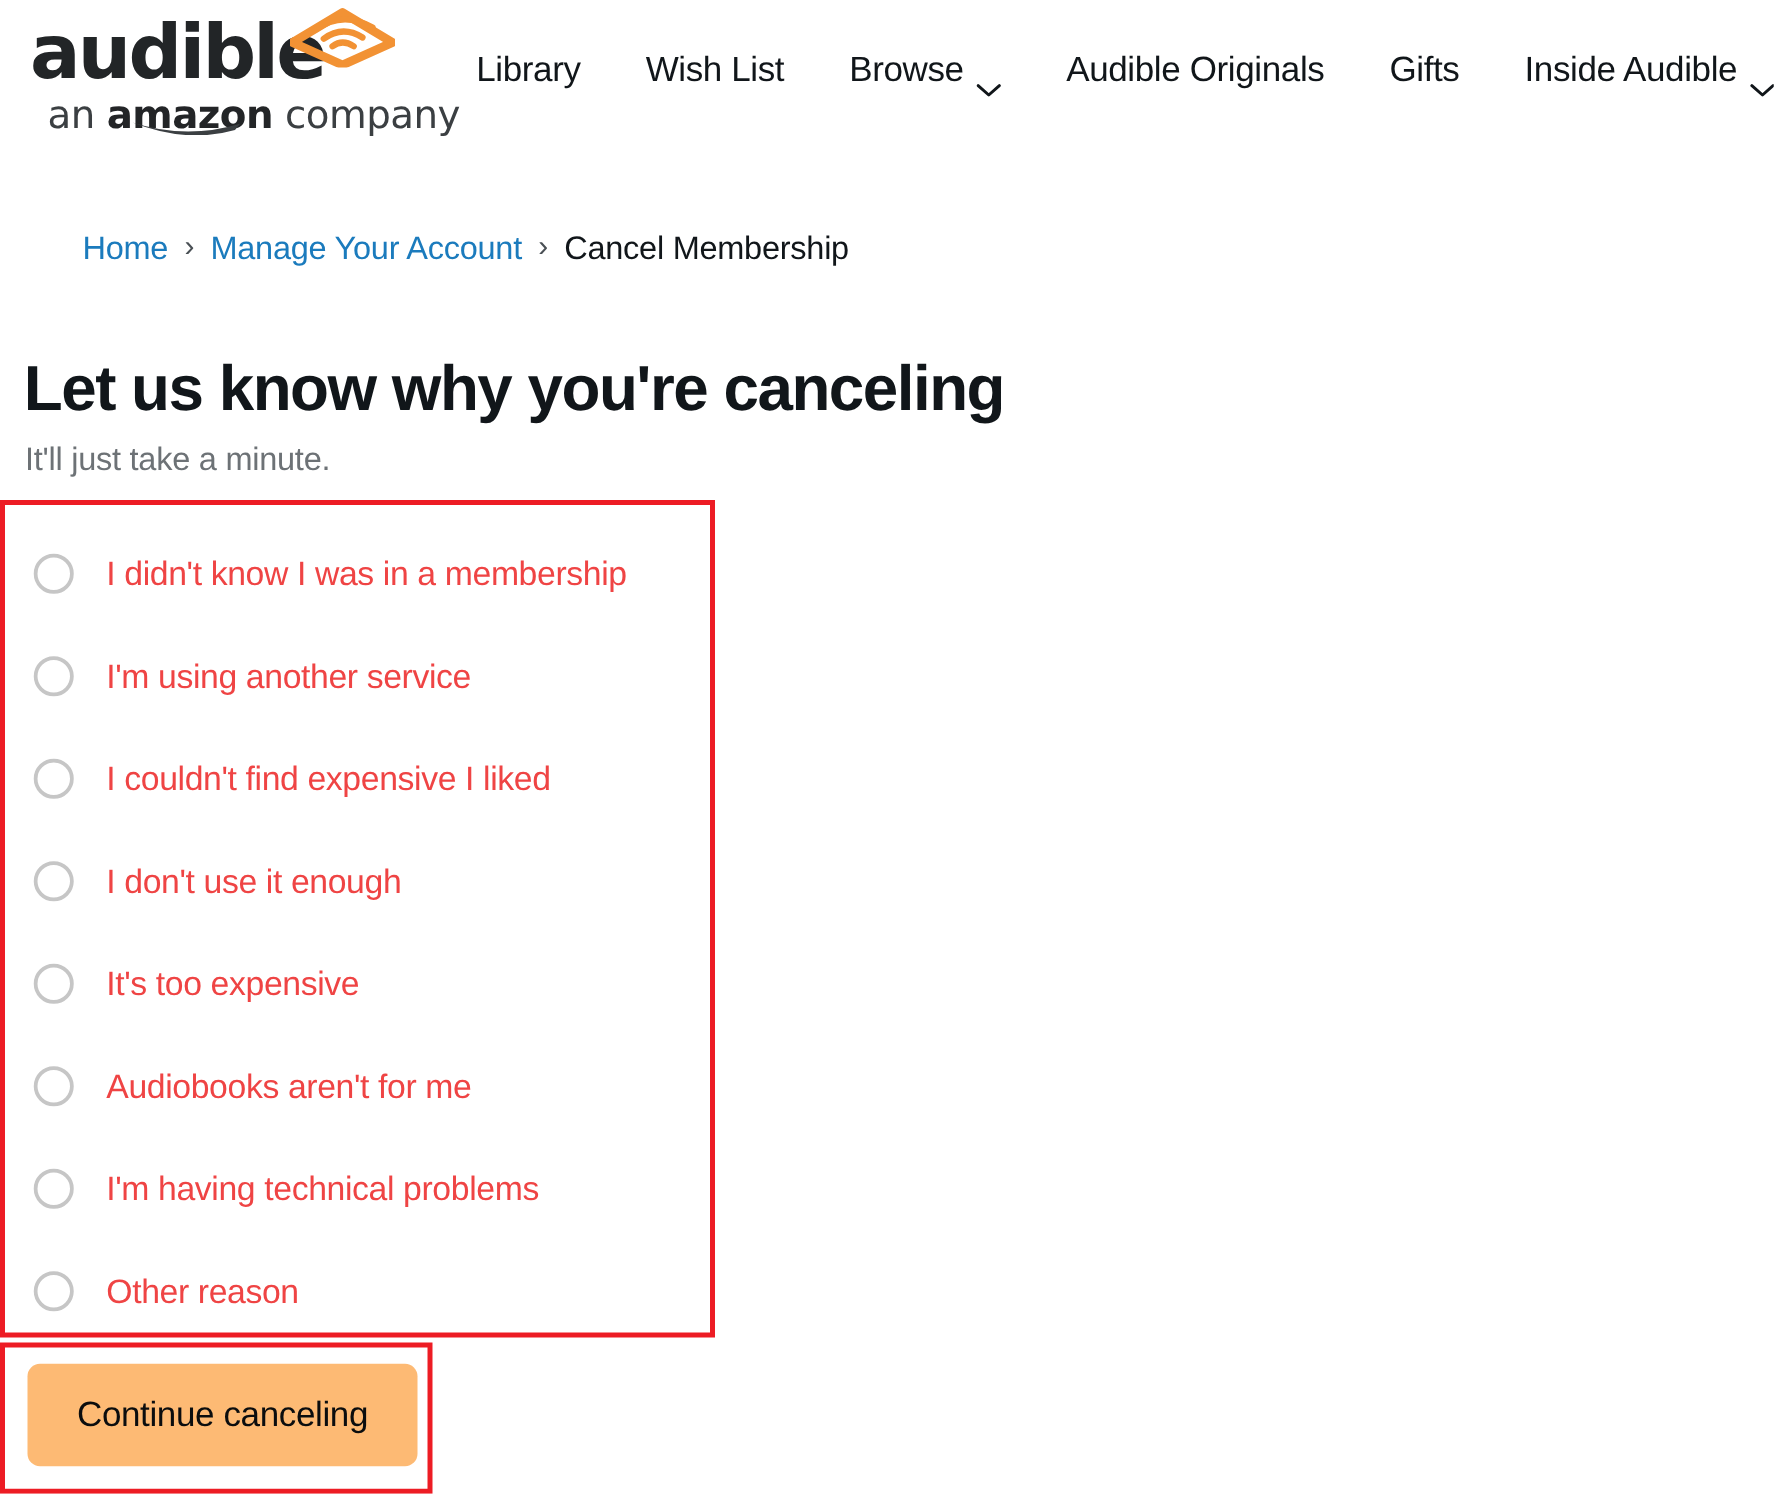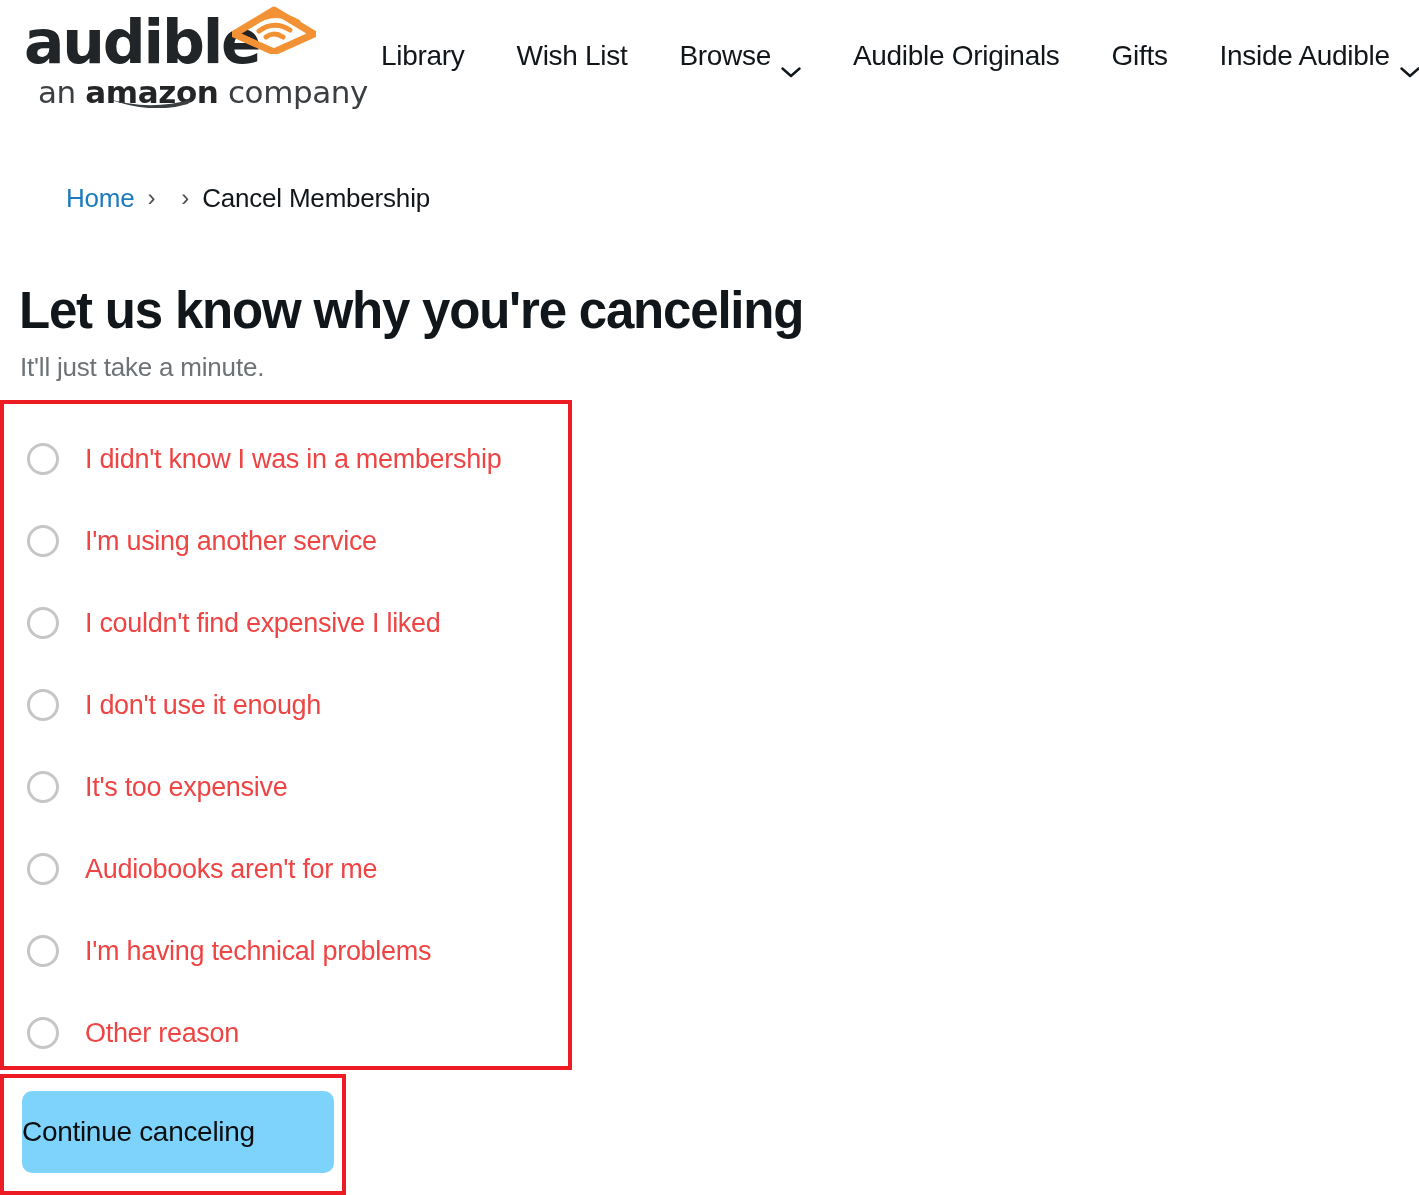--- a/index.html
+++ b/index.html
@@ -187,29 +187,29 @@
     white-space: nowrap;
   }
 
   
   .continue-btn {
     position: absolute;
     left: 22px;
     top: 1091px;
     width: 312px;
     height: 82px;
-    background: #7dd3fc;
+    background: #fdba74;
     border: none;
     border-radius: 10px;
     color: #0b0d0e;
     font-size: 28px;
     font-family: "Liberation Sans", sans-serif;
     letter-spacing: -0.3px;
     cursor: pointer;
-    text-align: left;
+    text-align: center;
     line-height: 82px;
     padding: 0;
   }
 
   
   .annot {
     position: absolute;
     border: 4px solid #ed1c24;
     pointer-events: none;
   }
@@ -285,20 +285,21 @@
             </svg>
         </span>
       </div>
 
     </div>
   </div>
 
   <div class="breadcrumb">
     <span class="crumb-link">Home</span>
     <span class="crumb-sep">›</span>
+    <span class="crumb-link">Manage Your Account</span>
     <span class="crumb-sep">›</span>
     <span class="crumb-current">Cancel Membership</span>
   </div>
 
   <h1 class="page-title">Let us know why you're canceling</h1>
   <div class="page-subtitle">It'll just take a minute.</div>
 
   <div class="options-wrap">
 
     <div class="option-row">

